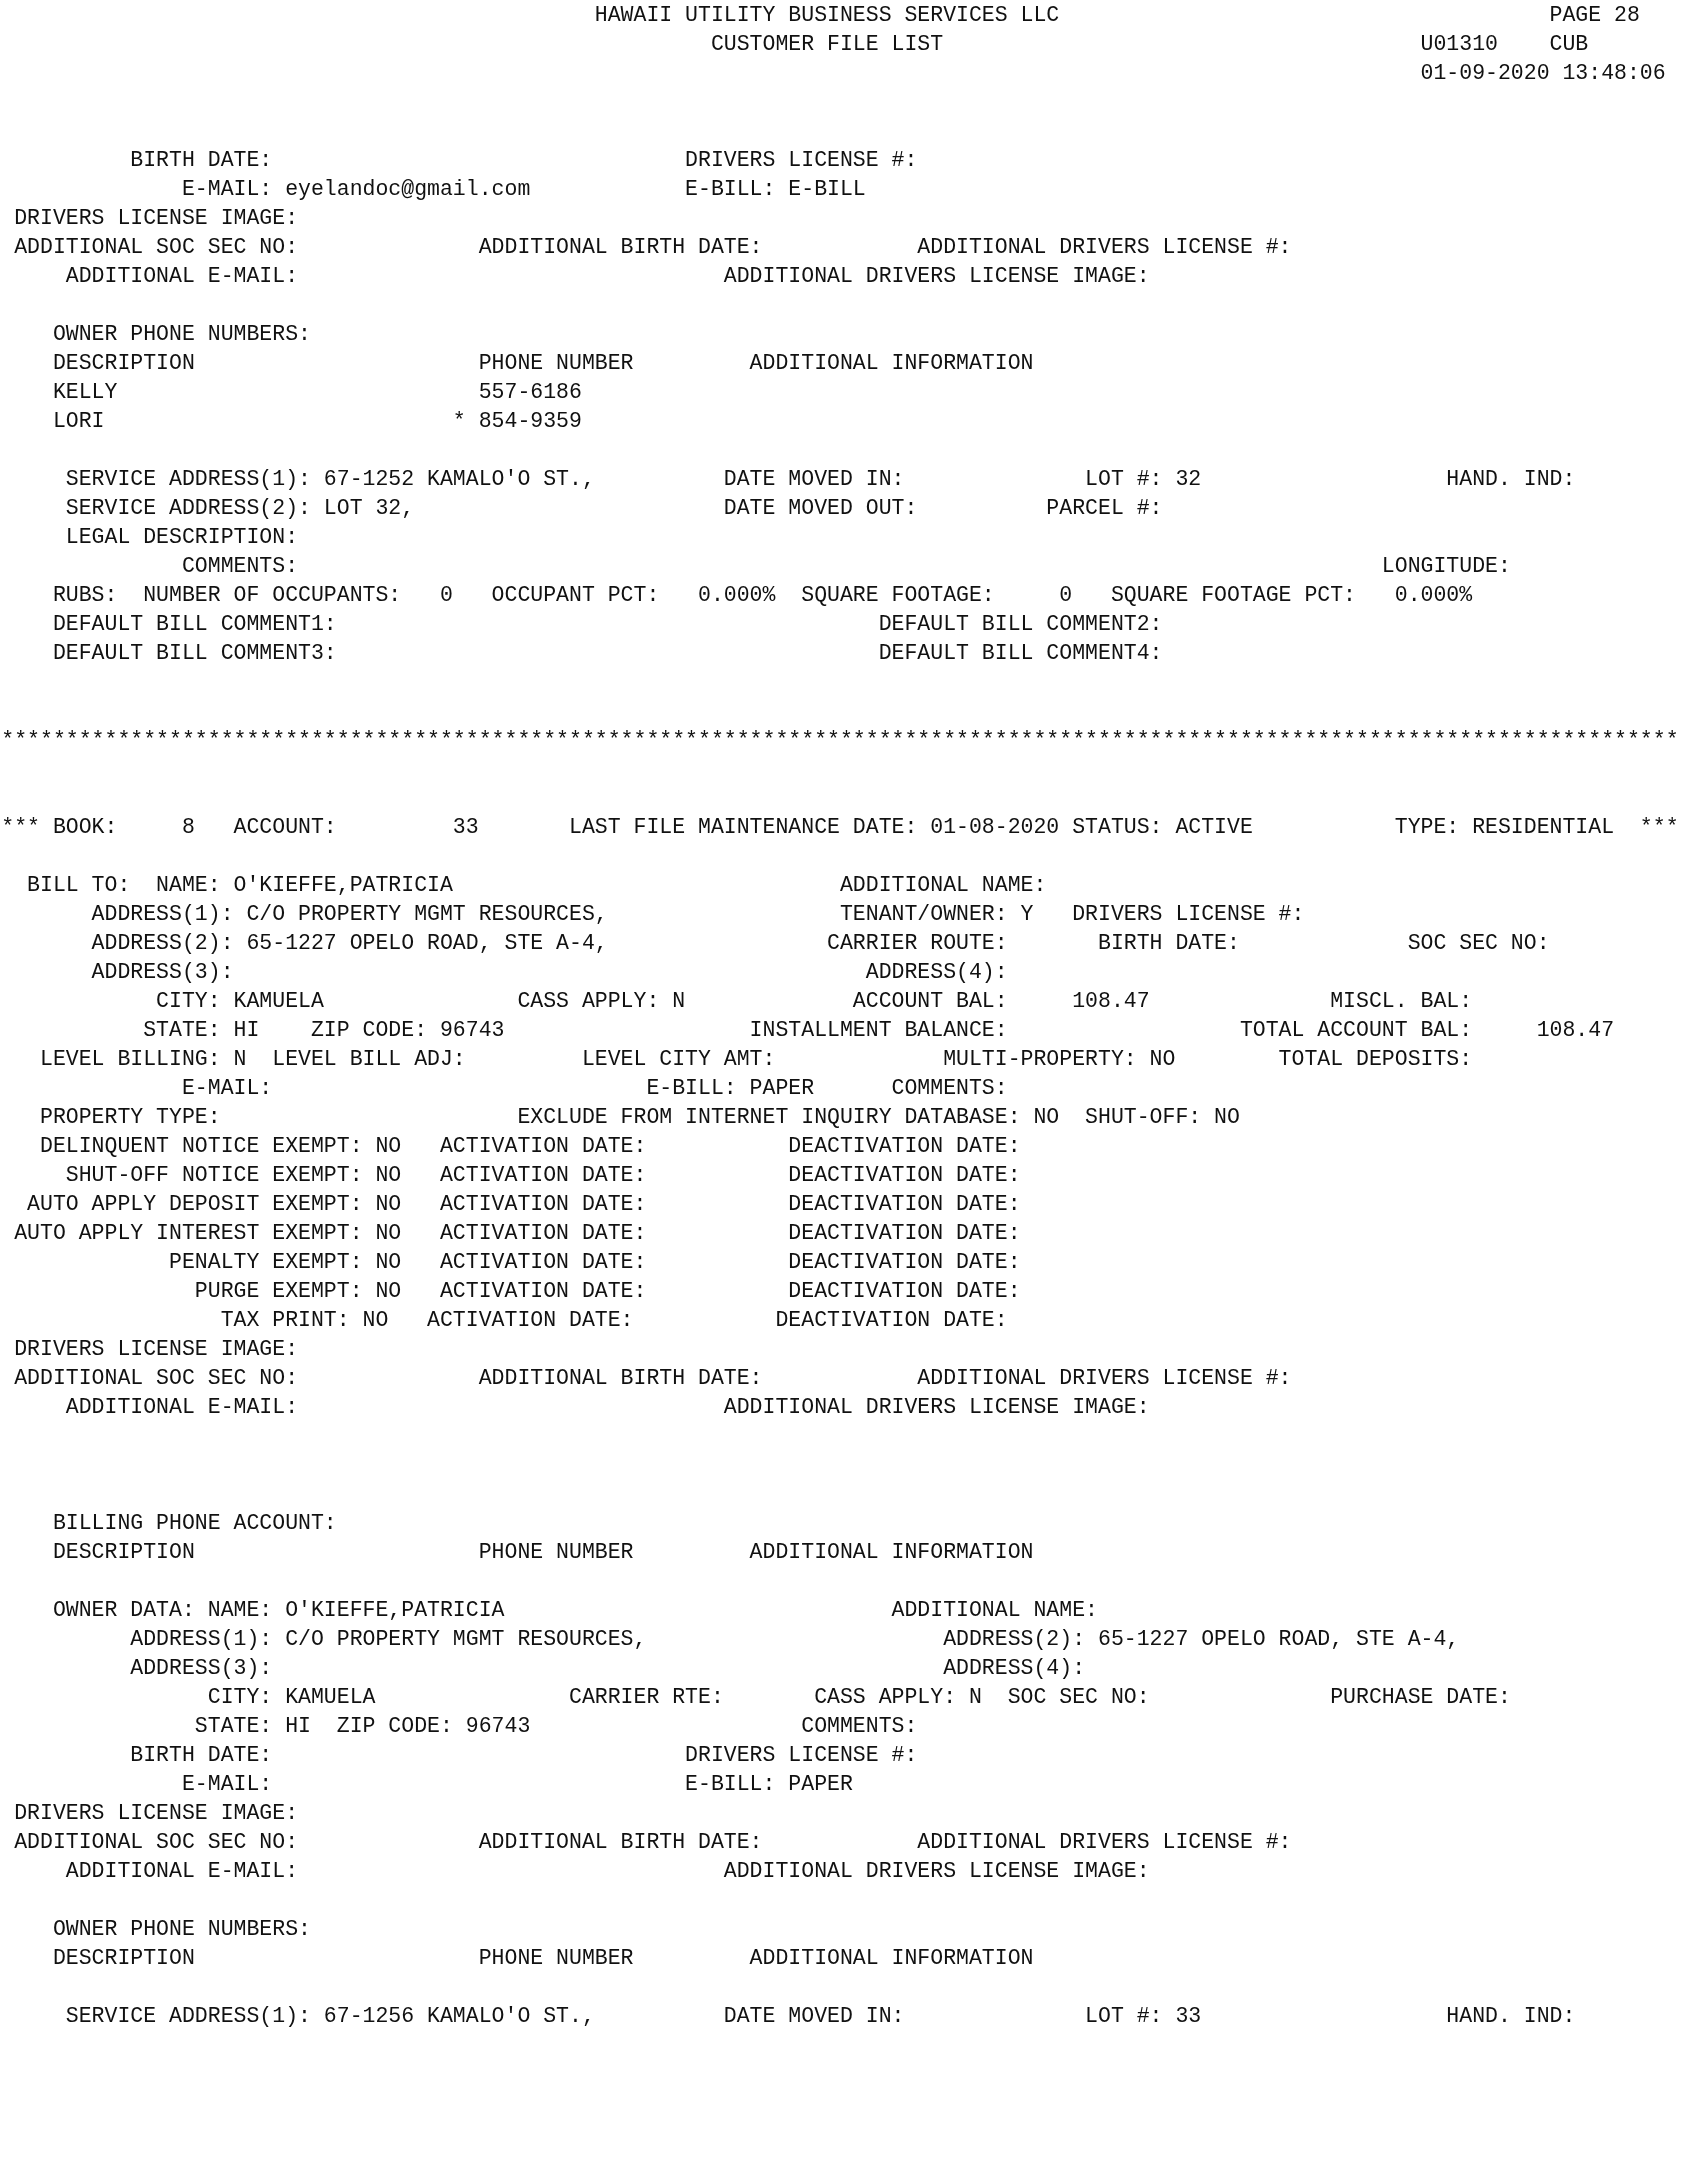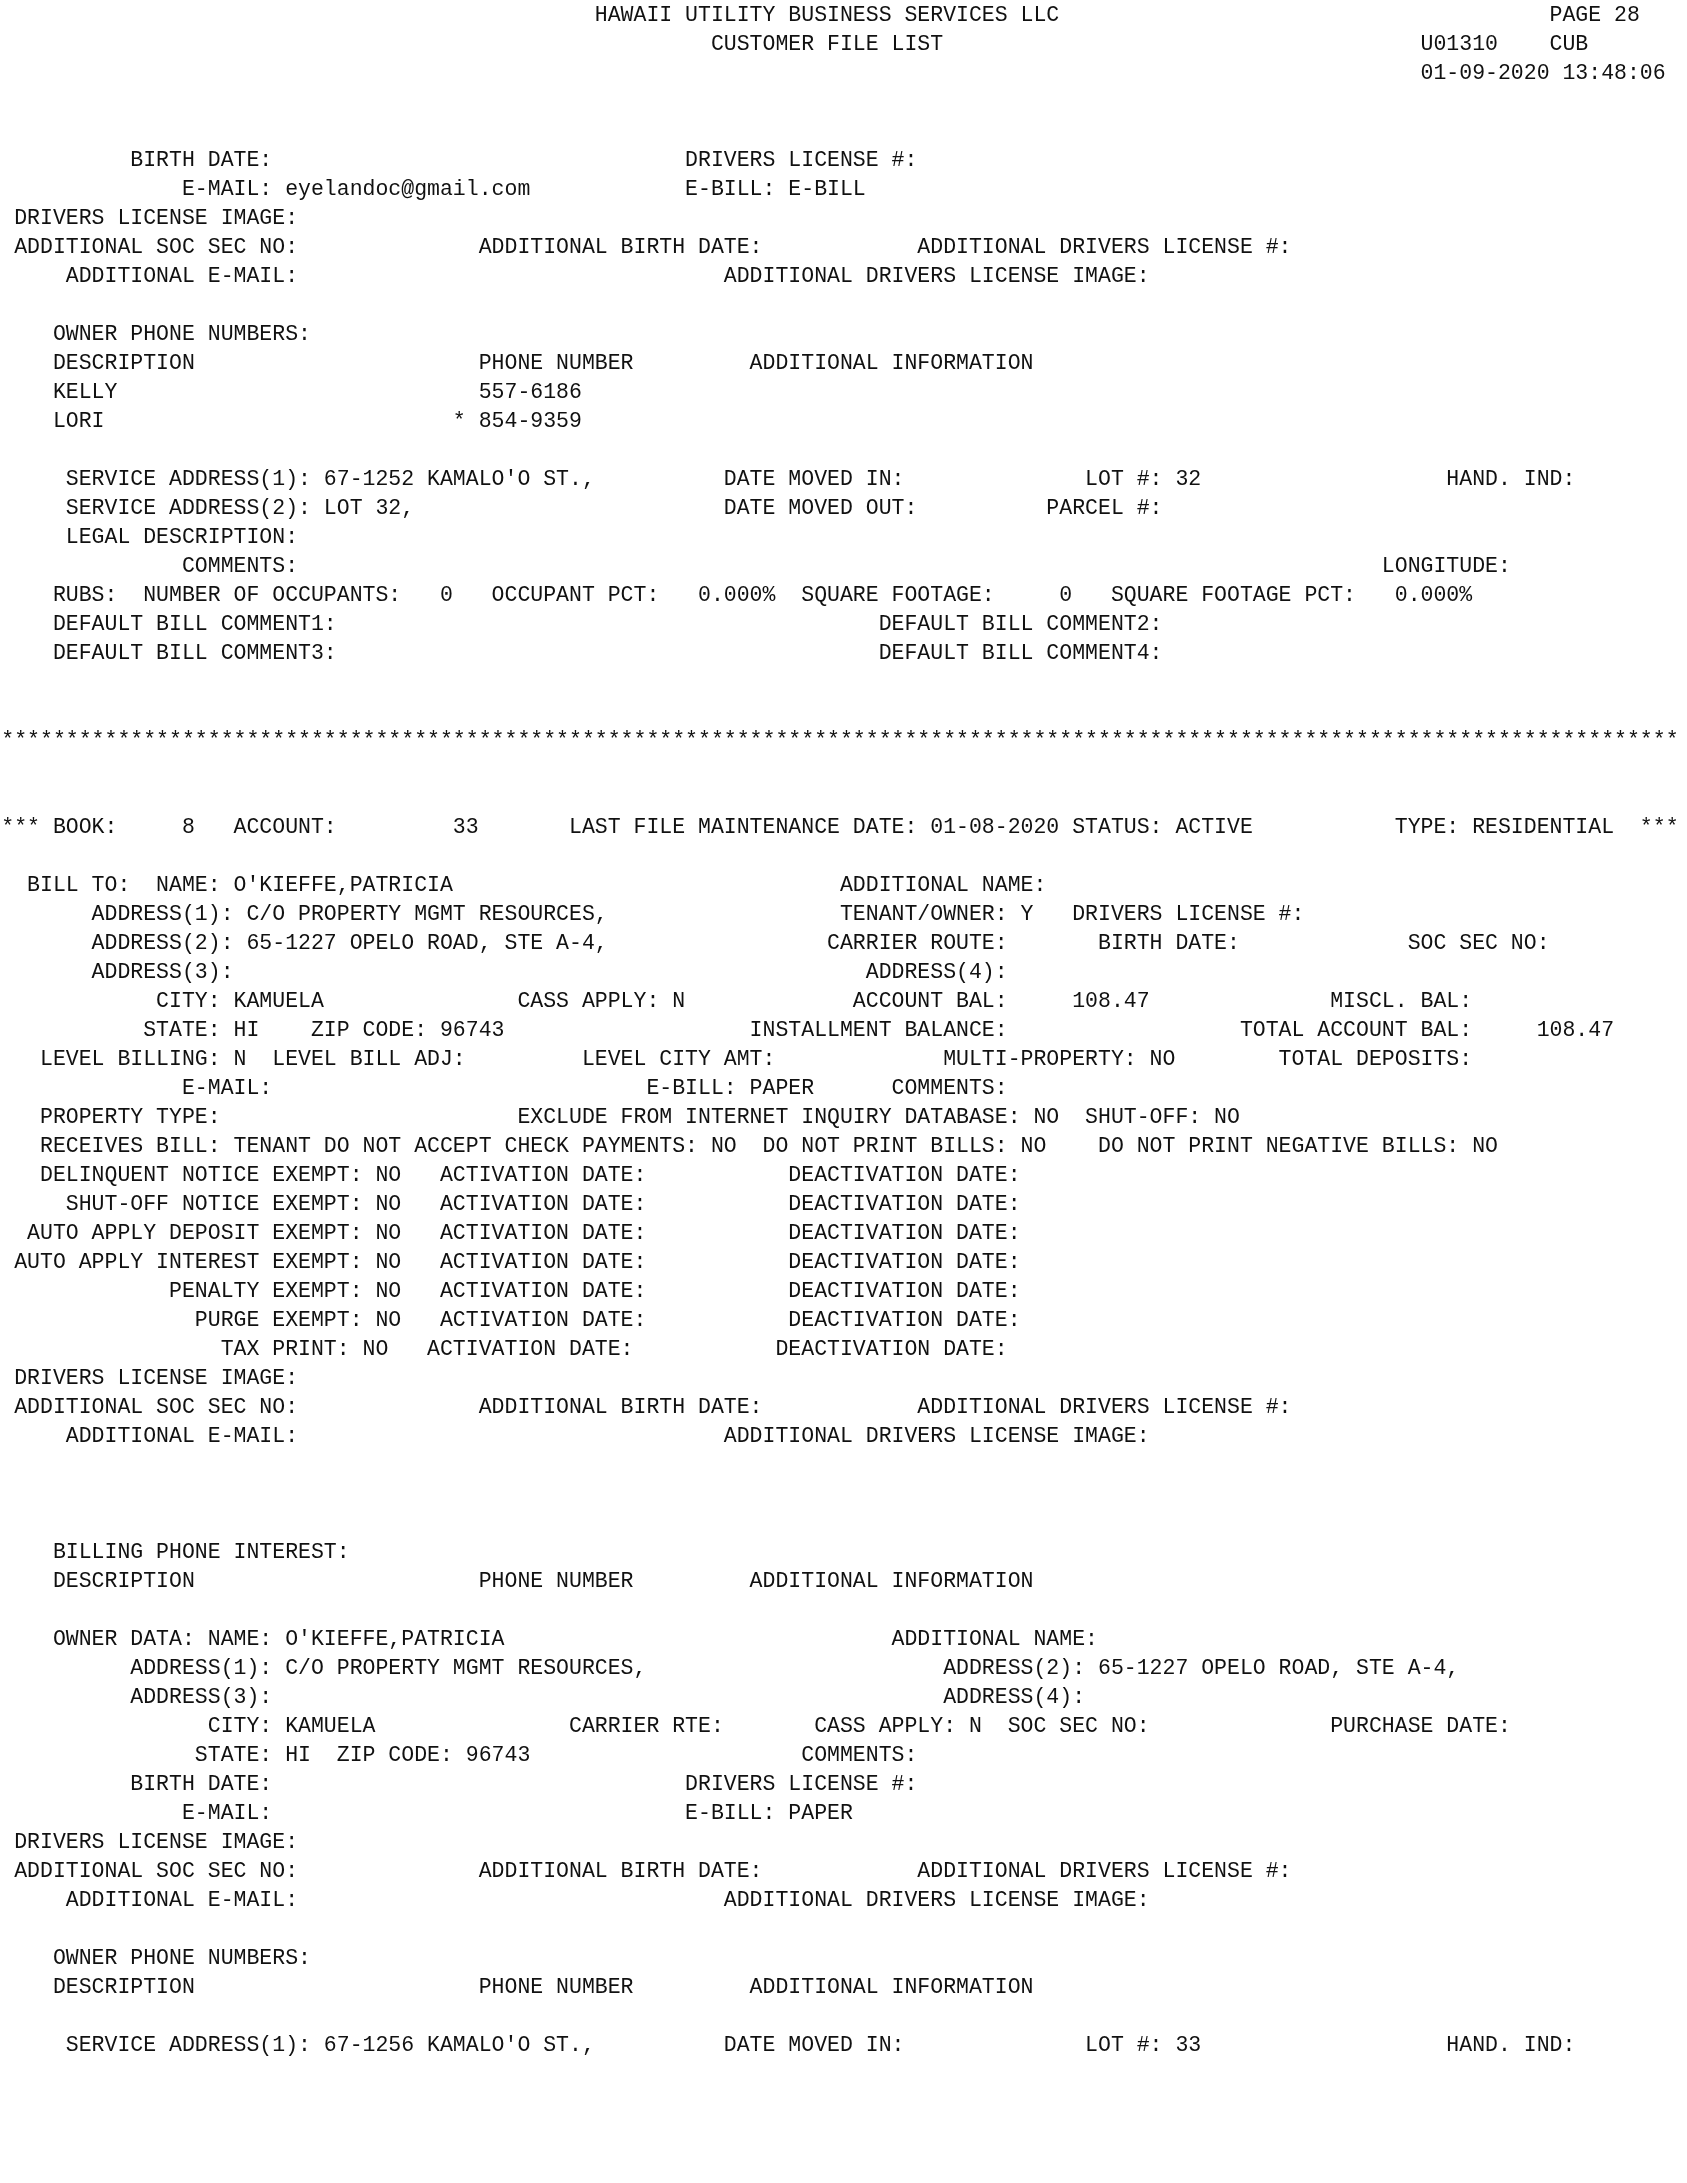--- a/index.html
+++ b/index.html
@@ -54,35 +54,34 @@
   <div class="ln"></div>
   <div class="ln">  BILL TO:  NAME: O'KIEFFE,PATRICIA                              ADDITIONAL NAME:</div>
   <div class="ln">       ADDRESS(1): C/O PROPERTY MGMT RESOURCES,                  TENANT/OWNER: Y   DRIVERS LICENSE #:</div>
   <div class="ln">       ADDRESS(2): 65-1227 OPELO ROAD, STE A-4,                 CARRIER ROUTE:       BIRTH DATE:             SOC SEC NO:</div>
   <div class="ln">       ADDRESS(3):                                                 ADDRESS(4):</div>
   <div class="ln">            CITY: KAMUELA               CASS APPLY: N             ACCOUNT BAL:     108.47              MISCL. BAL:</div>
   <div class="ln">           STATE: HI    ZIP CODE: 96743                   INSTALLMENT BALANCE:                  TOTAL ACCOUNT BAL:     108.47</div>
   <div class="ln">   LEVEL BILLING: N  LEVEL BILL ADJ:         LEVEL CITY AMT:             MULTI-PROPERTY: NO        TOTAL DEPOSITS:</div>
   <div class="ln">              E-MAIL:                             E-BILL: PAPER      COMMENTS:</div>
   <div class="ln">   PROPERTY TYPE:                       EXCLUDE FROM INTERNET INQUIRY DATABASE: NO  SHUT-OFF: NO</div>
-  <div class="ln">   RECEIVES BILL: TENANT DO NOT ACCEPT CHECK PAYMENTS: NO  DO NOT PRINT BILLS: NO    DO NOT PRINT NEGATIVE BILLS: NO</div>
   <div class="ln">   DELINQUENT NOTICE EXEMPT: NO   ACTIVATION DATE:           DEACTIVATION DATE:</div>
   <div class="ln">     SHUT-OFF NOTICE EXEMPT: NO   ACTIVATION DATE:           DEACTIVATION DATE:</div>
   <div class="ln">  AUTO APPLY DEPOSIT EXEMPT: NO   ACTIVATION DATE:           DEACTIVATION DATE:</div>
   <div class="ln"> AUTO APPLY INTEREST EXEMPT: NO   ACTIVATION DATE:           DEACTIVATION DATE:</div>
   <div class="ln">             PENALTY EXEMPT: NO   ACTIVATION DATE:           DEACTIVATION DATE:</div>
   <div class="ln">               PURGE EXEMPT: NO   ACTIVATION DATE:           DEACTIVATION DATE:</div>
   <div class="ln">                 TAX PRINT: NO   ACTIVATION DATE:           DEACTIVATION DATE:</div>
   <div class="ln"> DRIVERS LICENSE IMAGE:</div>
   <div class="ln"> ADDITIONAL SOC SEC NO:              ADDITIONAL BIRTH DATE:            ADDITIONAL DRIVERS LICENSE #:</div>
   <div class="ln">     ADDITIONAL E-MAIL:                                 ADDITIONAL DRIVERS LICENSE IMAGE:</div>
   <div class="ln"></div>
   <div class="ln"></div>
   <div class="ln"></div>
-  <div class="ln">    BILLING PHONE INTEREST:</div>
+  <div class="ln">    BILLING PHONE ACCOUNT:</div>
   <div class="ln">    DESCRIPTION                      PHONE NUMBER         ADDITIONAL INFORMATION</div>
   <div class="ln"></div>
   <div class="ln">    OWNER DATA: NAME: O'KIEFFE,PATRICIA                              ADDITIONAL NAME:</div>
   <div class="ln">          ADDRESS(1): C/O PROPERTY MGMT RESOURCES,                       ADDRESS(2): 65-1227 OPELO ROAD, STE A-4,</div>
   <div class="ln">          ADDRESS(3):                                                    ADDRESS(4):</div>
   <div class="ln">                CITY: KAMUELA               CARRIER RTE:       CASS APPLY: N  SOC SEC NO:              PURCHASE DATE:</div>
   <div class="ln">               STATE: HI  ZIP CODE: 96743                     COMMENTS:</div>
   <div class="ln">          BIRTH DATE:                                DRIVERS LICENSE #:</div>
   <div class="ln">              E-MAIL:                                E-BILL: PAPER</div>
   <div class="ln"> DRIVERS LICENSE IMAGE:</div>

